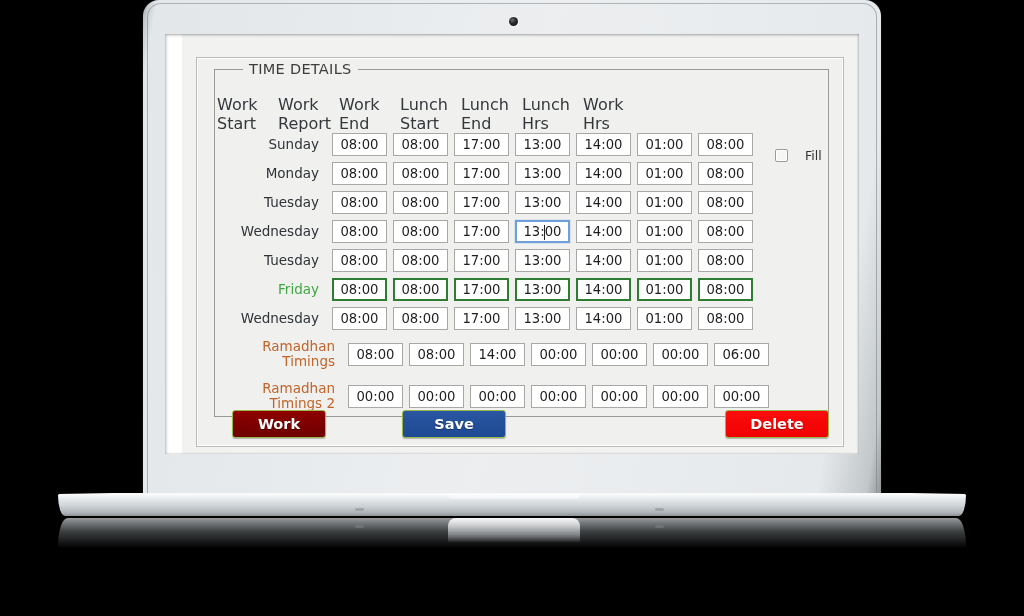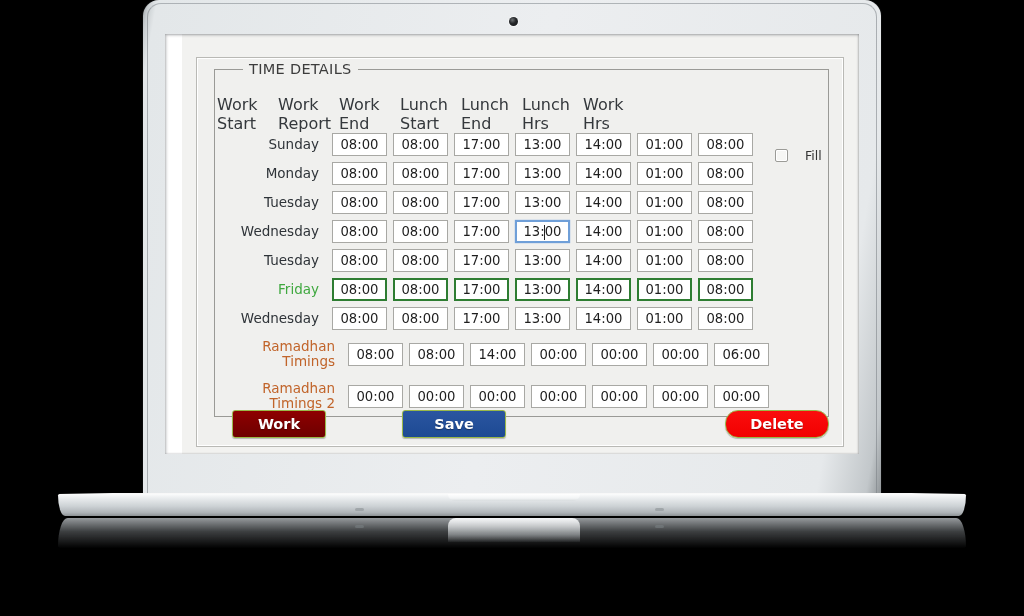--- a/index.html
+++ b/index.html
@@ -299,21 +299,21 @@
     font-size: 14.5px;
     font-weight: bold;
     text-align: center;
     line-height: 26px;
     cursor: pointer;
     box-shadow: 0 1px 1px rgba(0,0,0,0.25);
     text-shadow: 0 1px 1px rgba(0,0,0,0.35);
   }
   #btn-back  { left: 16px;  width: 94px; background: linear-gradient(180deg,#8e0000 0%,#6e0000 100%); }
   #btn-save  { left: 186px; width: 104px; background: linear-gradient(180deg,#2a55a0 0%,#1d4a93 100%); }
-  #btn-delete{ left: 509px; width: 104px; background: linear-gradient(180deg,#fa0d0d 0%,#f20000 100%); border-radius: 13px; }
+  #btn-delete{ left: 509px; width: 104px; background: linear-gradient(180deg,#fa0d0d 0%,#f20000 100%); }
 
 </style>
 </head>
 <body>
 
 <div id="stage">
 
   <div id="laptop-lid"></div>
   <div id="laptop-lid-inner-edge"></div>
   <div id="camera"></div>

